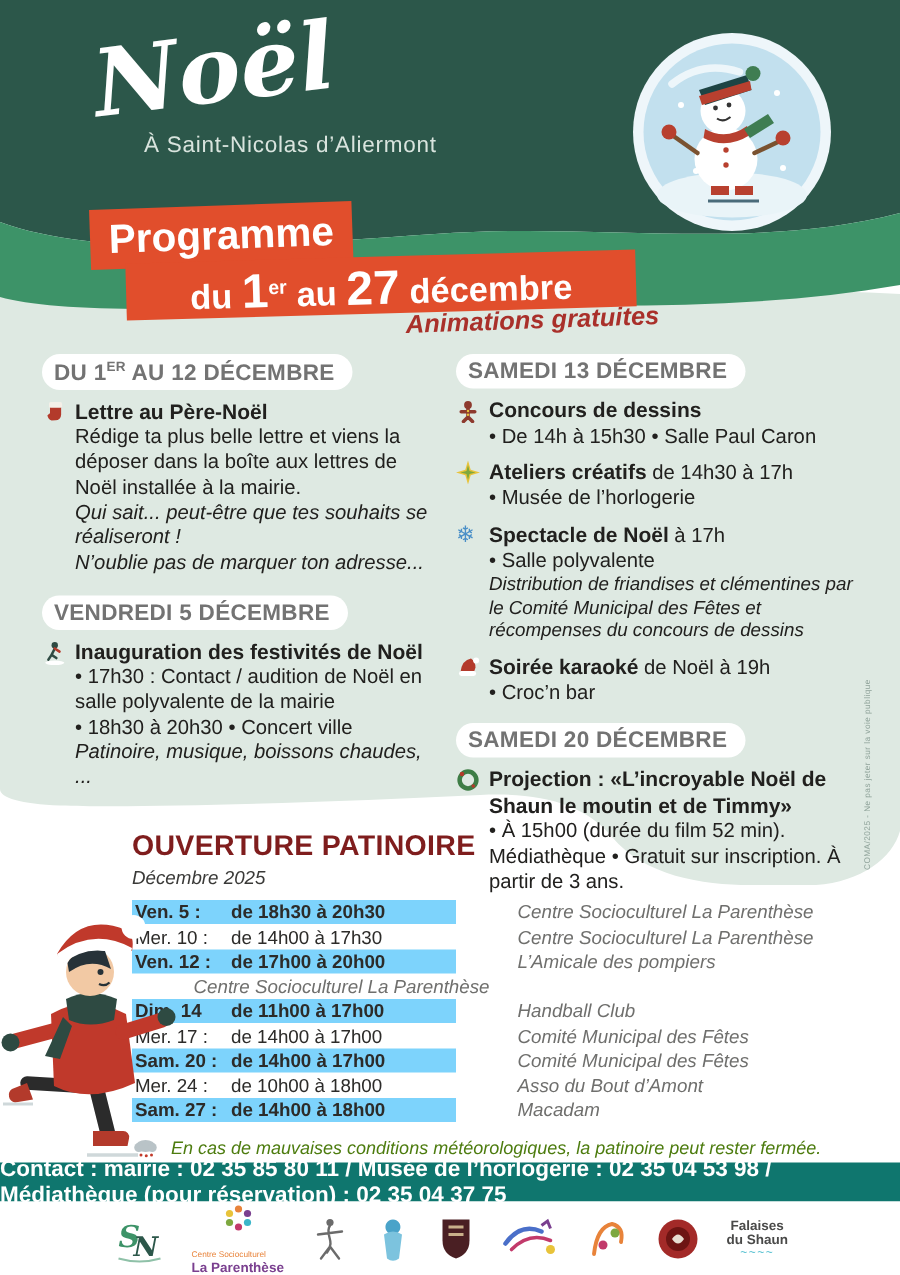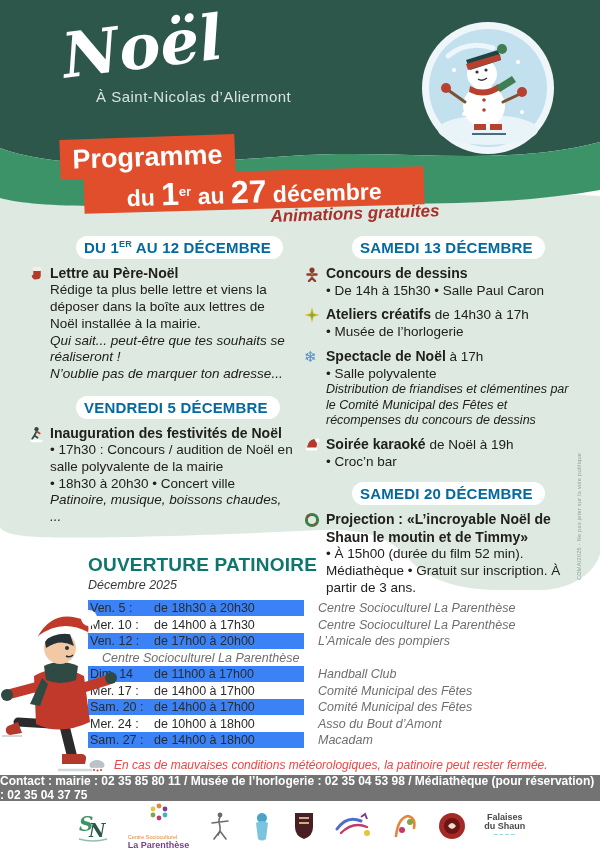--- a/index.html
+++ b/index.html
@@ -24,50 +24,50 @@
   .free-anim{position:absolute;left:255px;top:204px;width:200px;text-align:center;color:#a9302a;
       font-weight:bold;font-style:italic;font-size:17px;transform:rotate(-2deg);}
 
   
   .mint-shape{position:absolute;top:186px;left:0;width:600px;height:420px;}
 
   .col{position:absolute;width:268px;}
   .col-left{left:28px;top:236px;}
   .col-right{left:304px;top:236px;}
 
-  .sec-head{display:inline-block;background:#ffffff;color:#0369a1;font-weight:bold;
-      font-size:15px;padding:3px 12px 3px 8px;border-radius:13px;letter-spacing:.2px;margin-bottom:6px;margin-left:48px;}
+  .sec-head{display:inline-block;background:#ffffff;color:#737373;font-weight:bold;
+      font-size:15px;padding:3px 12px 3px 8px;border-radius:13px;letter-spacing:.2px;margin-bottom:6px;}
   .sec-head sup{font-size:9px;}
 
   .event{display:flex;margin-bottom:7px;}
   .eicon{width:22px;flex:0 0 22px;padding-top:1px;}
   .etext{flex:1;font-size:13.5px;line-height:1.24;color:#21201e;}
   .etitle{font-weight:bold;font-size:14px;}
   .eital{font-style:italic;}
   .snowflake-glyph{color:#4a8fc7;font-size:15px;line-height:1;}
 
   
   .patinoire{position:absolute;left:88px;top:554px;width:470px;}
-  .pat-head{color:#0f766e;font-weight:bold;font-size:19px;letter-spacing:.2px;}
+  .pat-head{color:#7f1d1d;font-weight:bold;font-size:19px;letter-spacing:.2px;}
   .pat-sub{font-style:italic;font-size:12.5px;color:#3a3a38;margin:2px 0 8px 0;}
   .pat-row{display:flex;align-items:center;height:16.5px;font-size:12.5px;color:#2c2b29;}
   .pat-dt{display:flex;width:212px;padding:1px 2px;}
-  .pat-row.hl .pat-dt{background:#3b82f6;}
+  .pat-row.hl .pat-dt{background:#7dd3fc;font-weight:bold;}
   .pat-day{width:64px;}
   .pat-time{flex:1;}
-  .pat-org{font-style:italic;color:#6f6f6d;padding-left:14px;font-size:12.5px;}
-  .pat-note{display:flex;align-items:center;margin-top:9px;color:#ef4444;font-style:italic;font-size:12px;}
+  .pat-org{font-style:italic;color:#6f6f6d;padding-left:14px;font-size:12.5px;margin-left:27px;}
+  .pat-note{display:flex;align-items:center;margin-top:9px;color:#4d7c0f;font-style:italic;font-size:12px;}
   .pat-note .cloud{margin-right:8px;}
 
   
   .skater{position:absolute;left:-4px;top:596px;width:122px;height:190px;}
 
   
-  .contact-bar{position:absolute;left:0;top:775px;width:600px;height:26px;background:#737373;
-      color:#ffffff;font-weight:bold;font-size:12px;display:flex;align-items:center;justify-content:center;}
+  .contact-bar{position:absolute;left:0;top:775px;width:600px;height:26px;background:#0f766e;
+      color:#ffffff;font-weight:bold;font-size:15px;display:flex;align-items:center;justify-content:center;}
   .logo-strip{position:absolute;left:0;top:801px;width:600px;height:49px;background:#ffffff;
       display:flex;align-items:center;justify-content:center;gap:17px;}
   .logo{display:flex;flex-direction:column;align-items:center;justify-content:center;}
   .parenthese{display:flex;align-items:center;gap:12px;}
   .parenthese .ptxt{line-height:1;}
   .ptxt .p1{font-size:5.5px;color:#e8833a;display:block;}
   .ptxt .p2{font-size:9px;color:#7a3f8f;font-weight:bold;display:block;}
   .falaises{text-align:left;line-height:1;}
   .falaises .f1{font-size:9px;font-weight:bold;color:#4a4a49;display:block;}
   .falaises .f2{font-size:9px;font-weight:bold;color:#4a4a49;display:block;}
@@ -161,21 +161,21 @@
       <div class="eicon">
         <svg width="17" height="17" viewBox="0 0 16 16">
           <circle cx="8" cy="3" r="2" fill="#2e4a42"></circle>
           <path d="M8 5 L6 9 L9 11 M6 9 L4 12" stroke="#2e4a42" stroke-width="1.6" fill="none" stroke-linecap="round"></path>
           <path d="M8 5 L11 7" stroke="#b33a2b" stroke-width="1.6" stroke-linecap="round"></path>
           <ellipse cx="8" cy="14" rx="6" ry="1.4" fill="#ffffff"></ellipse>
         </svg>
       </div>
       <div class="etext">
         <div class="etitle">Inauguration des festivités de Noël</div>
-        <div>• 17h30 : Concours / audition de Noël en salle polyvalente de la mairie</div>
+        <div>• 17h30 : Contact / audition de Noël en salle polyvalente de la mairie</div>
         <div>• 18h30 à 20h30 • Concert ville</div>
         <div class="eital">Patinoire, musique, boissons chaudes, ...</div>
       </div>
     </div>
   </div>
 
   <div class="col col-right">
     <div class="sec-head">SAMEDI 13 DÉCEMBRE</div>
 
     <div class="event">

